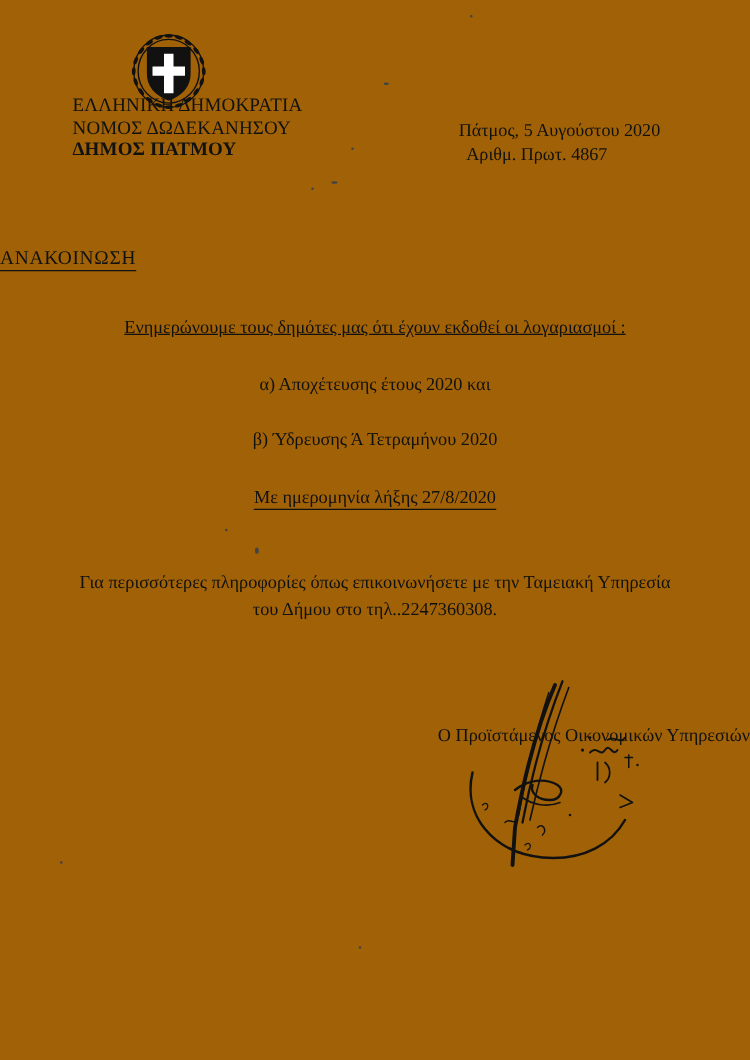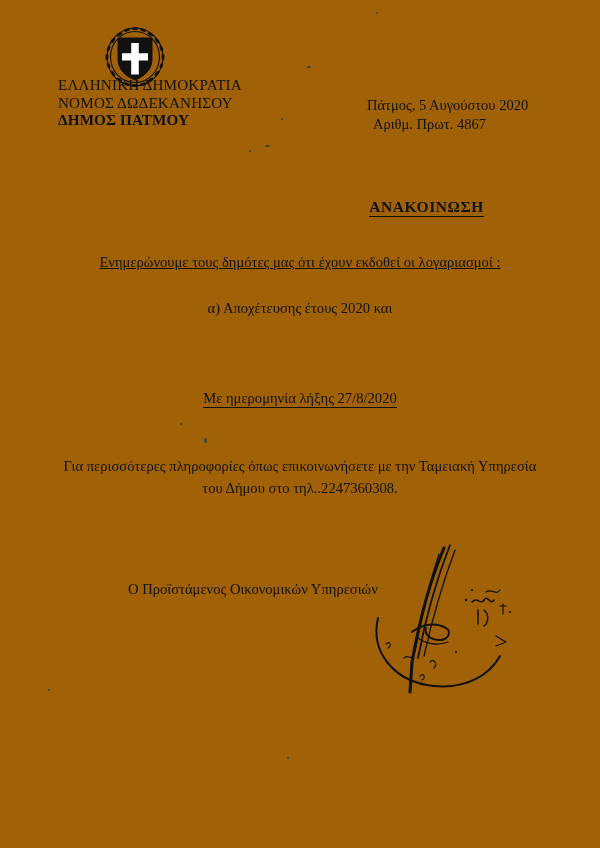--- a/index.html
+++ b/index.html
@@ -51,23 +51,23 @@
     white-space: nowrap;
   }
   .place-line.indent { padding-left: 6px; }
 
   
   .doc-title {
     position: absolute;
     left: 0;
     top: 198px;
     width: 484px;
-    text-align: right;
+    text-align: left;
     font-size: 15.5px;
-    font-weight: bold;
+    font-weight: normal;
     letter-spacing: 0.6px;
   }
   .doc-title span {
     border-bottom: 1.5px solid #111;
     padding-bottom: 1px;
   }
 
   
   .body-line {
     position: absolute;
@@ -96,21 +96,21 @@
     line-height: 22px;
   }
   .contact-block div { white-space: nowrap; }
 
   
   .sign-title {
     position: absolute;
     left: 0;
     top: 581px;
     width: 600px;
-    text-align: left;
+    text-align: right;
     padding-left: 128px;
     box-sizing: border-box;
     font-size: 14.6px;
     white-space: nowrap;
   }
   .sign-name {
     position: absolute;
     left: 0;
     top: 632px;
     width: 600px;
@@ -190,20 +190,21 @@
     <div class="place-line">Πάτμος, 5 Αυγούστου 2020</div>
     <div class="place-line indent">Αριθμ. Πρωτ.  4867</div>
   </div>
 
   <div class="doc-title">
     <span>ΑΝΑΚΟΙΝΩΣΗ</span>
   </div>
 
   <div class="body-line l1">Ενημερώνουμε τους δημότες μας ότι έχουν εκδοθεί οι λογαριασμοί :</div>
   <div class="body-line l2">α) Αποχέτευσης έτους 2020 και</div>
+  <div class="body-line l3">β) Ύδρευσης Ά Τετραμήνου 2020</div>
   <div class="body-line l4">
     <span>Με ημερομηνία λήξης  27/8/2020</span>
   </div>
 
   <div class="contact-block">
     <div>Για περισσότερες πληροφορίες όπως επικοινωνήσετε με την Ταμειακή Υπηρεσία</div>
     <div>του Δήμου στο τηλ..2247360308.</div>
   </div>
 
   <div class="sign-title">Ο Προϊστάμενος Οικονομικών Υπηρεσιών</div>

